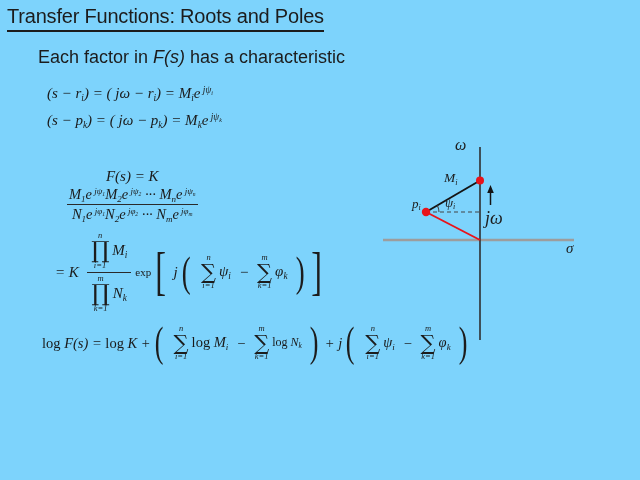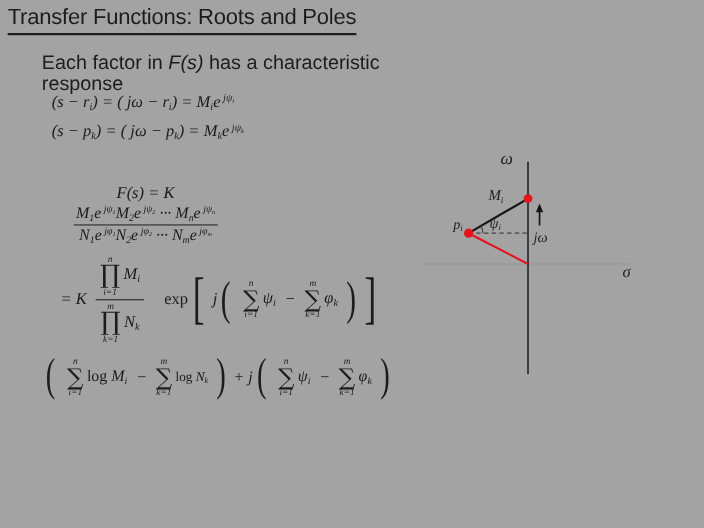--- a/index.html
+++ b/index.html
@@ -1,17 +1,17 @@
 <!DOCTYPE html>
 <html><head>
 <meta charset="utf-8">
 <style>
   html,body { margin:0; padding:0; background:#ffffff; }
   .slide {
-    position:relative; width:640px; height:480px; background:#a3a3a3;
+    position:relative; width:640px; height:480px; background:#7dd3fc;
     font-family:"Liberation Sans", sans-serif; color:#1c1c1c; overflow:hidden;
   }
   .abs { position:absolute; }
   .title {
     position:absolute; left:7px; top:5px;
     font-size:20px; font-weight:400; letter-spacing:-0.2px;
     border-bottom:2px solid #1c1c1c; padding-bottom:2px; white-space:nowrap;
   }
   .para { position:absolute; font-size:18px; line-height:19px; }
   .para .it, .it { font-style:italic; }
@@ -52,21 +52,20 @@
 </style>
 </head>
 <body>
 
 <div class="slide">
 
   <div class="title">Transfer Functions: Roots and Poles</div>
 
   <div class="para" style="left:38px; top:48px;">
     <div class="rich">Each factor in <span class="it">F(s)</span> has a characteristic</div>
-    <div class="rich">response</div>
   </div>
 
   <div class="eq math rich" style="left:47px; top:85px;">(s − r<sub>i</sub>) = ( jω − r<sub>i</sub>) = M<sub>i</sub>e<sup> jψ<sub>i</sub></sup></div>
   <div class="eq math rich" style="left:47px; top:112px;">(s − p<sub>k</sub>) = ( jω − p<sub>k</sub>) = M<sub>k</sub>e<sup> jψ<sub>k</sub></sup></div>
 
 
   <div class="eqrow" style="left:60px; top:168px; height:42px;flex-direction:column;">
     <span class="math rich" style="font-size:15px;">F(s) = K</span>
     <span class="frac">
       <span class="math rich num">M<sub>1</sub>e<sup> jψ<sub>1</sub></sup>M<sub>2</sub>e<sup> jψ<sub>2</sub></sup> ··· M<sub>n</sub>e<sup> jψ<sub>n</sub></sup></span>
@@ -87,21 +86,21 @@
       </span>
       <span class="oprow barred">
         <span class="bigop">
           <span class="lim rich">m</span>
           <span class="opsym prod">∏</span>
           <span class="lim rich">k=1</span>
         </span>
         <span class="math rich oparg">N<sub>k</sub></span>
       </span>
     </span>
-    <span class="math rm" style="font-size:15px;margin-left:14px;">exp</span>
+    <span class="math rm" style="font-size:11px;">exp</span>
     <span class="tp" style="font-size:52px;">[</span>
     <span class="math rich" style="font-size:15px;">j</span>
     <span class="tp" style="font-size:43px;">(</span>
     <span class="oprow">
       <span class="bigop">
         <span class="lim rich">n</span>
         <span class="opsym">∑</span>
         <span class="lim rich">i=1</span>
       </span>
       <span class="math rich oparg">ψ<sub>i</sub></span>
@@ -113,20 +112,21 @@
         <span class="opsym">∑</span>
         <span class="lim rich">k=1</span>
       </span>
       <span class="math rich oparg">φ<sub>k</sub></span>
     </span>
     <span class="tp" style="font-size:43px;">)</span>
     <span class="tp" style="font-size:52px;">]</span>
   </div>
 
   <div class="eqrow g6" style="left:42px; top:320px; height:46px;">
+    <span class="math rich" style="font-size:14.5px;"><span class="rm">log</span> F(s) = <span class="rm">log</span> K +</span>
     <span class="tp" style="font-size:42px;">(</span>
     <span class="oprow">
       <span class="bigop">
         <span class="lim rich">n</span>
         <span class="opsym">∑</span>
         <span class="lim rich">i=1</span>
       </span>
       <span class="math rich oparg" style="font-size:14.5px;"><span class="rm">log</span> M<sub>i</sub></span>
     </span>
     <span class="math" style="font-size:14.5px;">−</span>
@@ -172,15 +172,15 @@
     <circle cx="46" cy="77" r="4.2" fill="#e8131a"></circle>
     <line x1="110.5" y1="70" x2="110.5" y2="57" stroke="#141414" stroke-width="1.5"></line>
     <polygon points="110.5,50 107.2,58 113.8,58" fill="#141414"></polygon>
   </svg>
 
   <div class="lbl" style="left:455px; top:136px; font-size:16px;">ω</div>
   <div class="lbl" style="left:566px; top:240px; font-size:15px;">σ</div>
   <div class="lbl rich" style="left:444px; top:170px; font-size:13.5px;">M<sub>i</sub></div>
   <div class="lbl rich" style="left:445px; top:195px; font-size:13px;">ψ<sub>i</sub></div>
   <div class="lbl rich" style="left:412px; top:196px; font-size:13px;">p<sub>i</sub></div>
-  <div class="lbl" style="left:485px; top:208px; font-size:13px;">jω</div>
+  <div class="lbl" style="left:485px; top:208px; font-size:18px;">jω</div>
 
 </div>
 
 </body></html>

